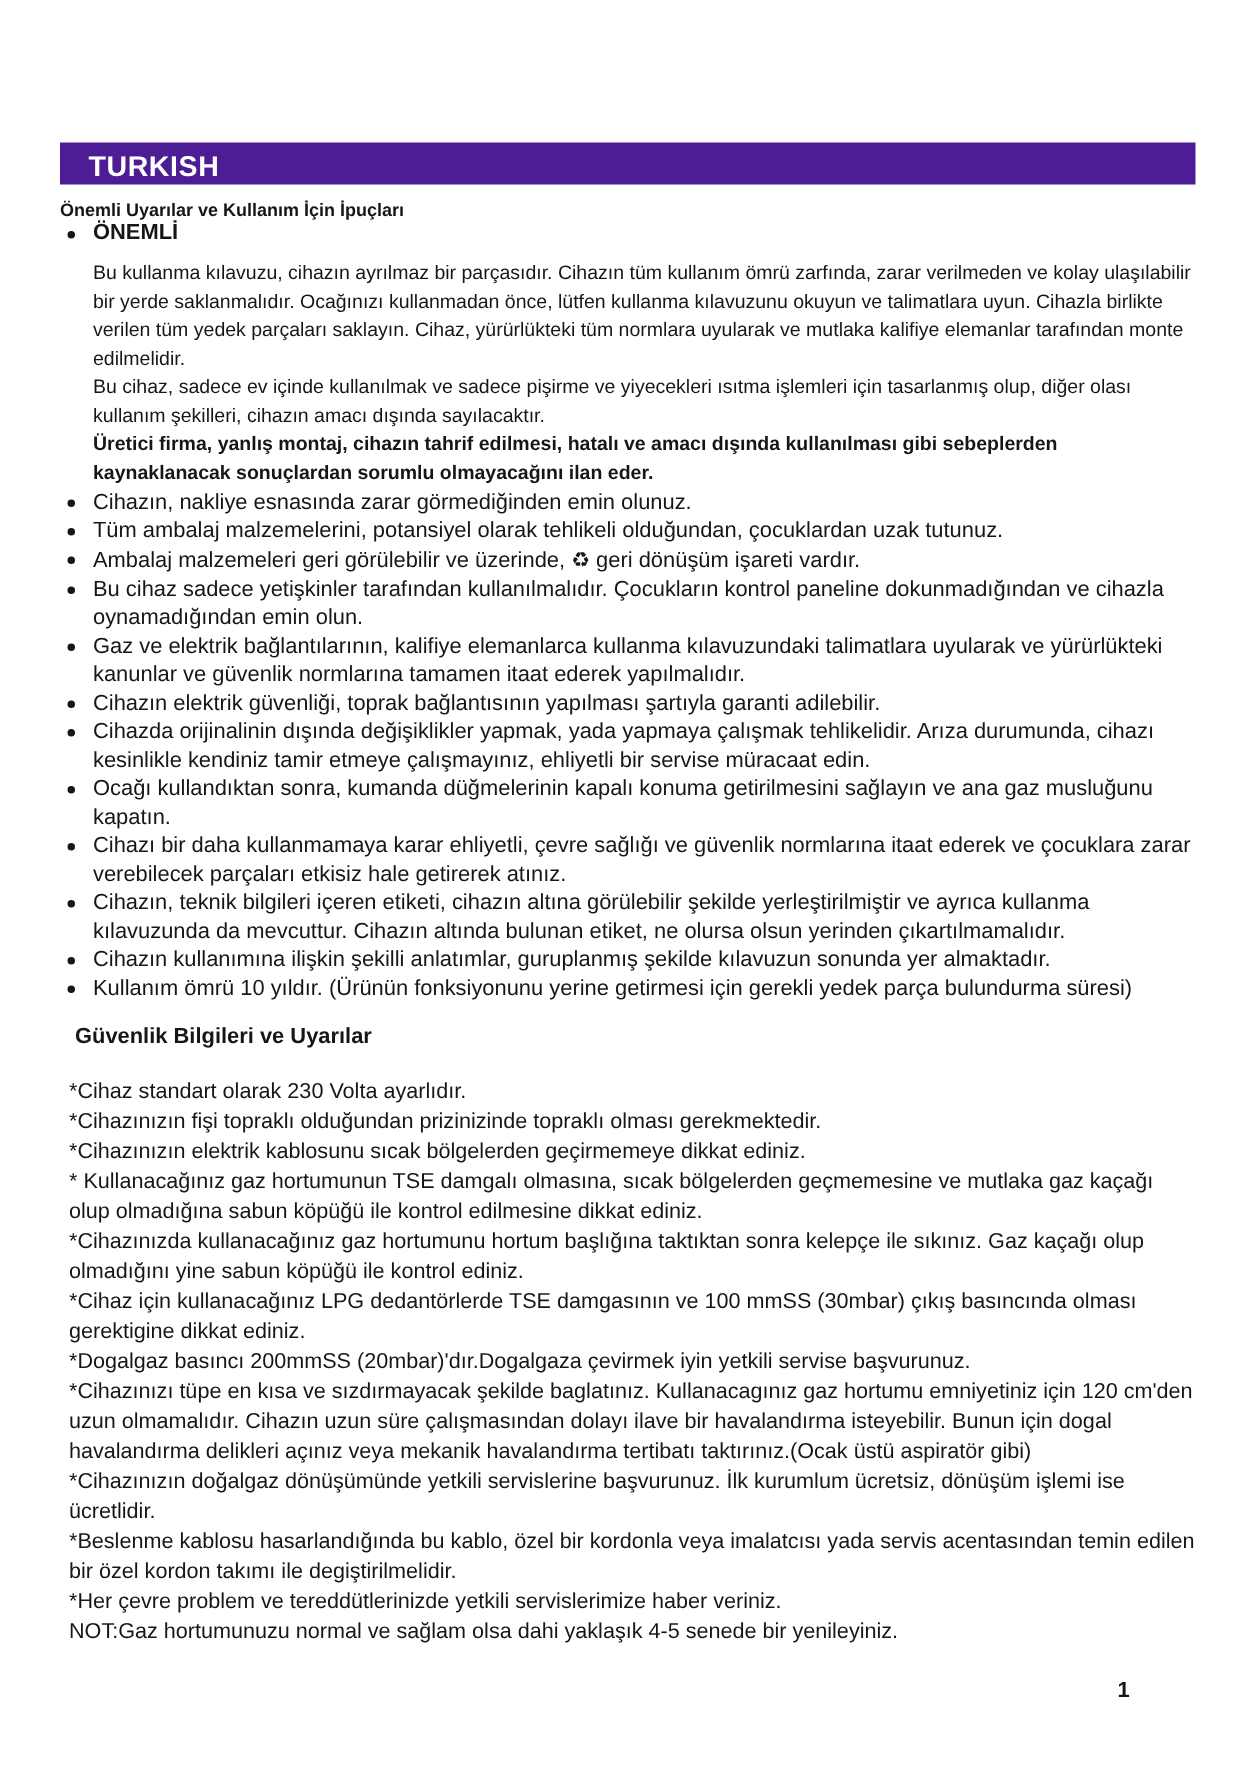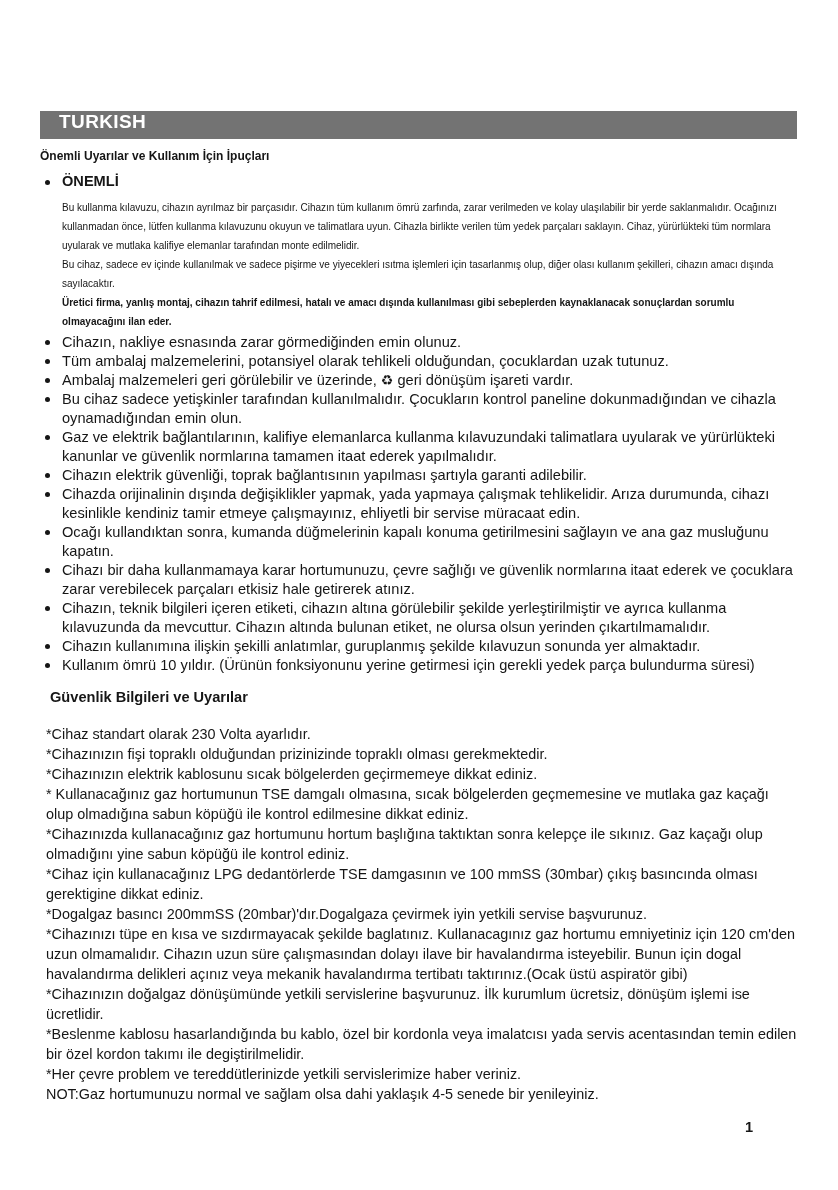--- a/index.html
+++ b/index.html
@@ -8,46 +8,45 @@
     width: 838px;
     height: 1190px;
     position: relative;
     overflow: hidden;
     font-family: "Liberation Sans", sans-serif;
     color: #161616;
   }
   .page { padding: 95px 41px 0 40px; }
 
   .header-bar {
-    background: #737373;
+    background: #4c1d95;
     height: 28px;
     display: flex;
-    align-items: flex-start;
+    align-items: flex-end;
     padding-left: 19px;
-    margin-top: 16px;
   }
   .header-bar .header-label {
     color: #ffffff;
     font-weight: 700;
     font-size: 19px;
     letter-spacing: 0.4px;
   }
 
   .doc-title {
     font-size: 12px;
     font-weight: 700;
     margin-top: 10px;
   }
 
-  .onemli-row { margin-top: 10px; }
+  .onemli-row { }
   .onemli-label { font-weight: 700; font-size: 14.6px; }
 
   .onemli-body {
     margin: 9px 0 0 22px;
-    font-size: 10px;
+    font-size: 13px;
     line-height: 19px;
   }
   .onemli-body .para { display: block; }
   .bold-run { font-weight: 700; }
 
   .bullets {
     margin-top: 2px;
     font-size: 14.6px;
     line-height: 19px;
   }
@@ -146,21 +145,21 @@
       <span class="bullet-text">Cihazda orijinalinin dışında değişiklikler yapmak, yada yapmaya çalışmak tehlikelidir. Arıza durumunda, cihazı kesinlikle kendiniz tamir etmeye çalışmayınız, ehliyetli bir servise müracaat edin.</span>
     </div>
 
     <div class="bullet-item">
       <span class="dot"></span>
       <span class="bullet-text">Ocağı kullandıktan sonra, kumanda düğmelerinin kapalı konuma getirilmesini sağlayın ve ana gaz musluğunu kapatın.</span>
     </div>
 
     <div class="bullet-item">
       <span class="dot"></span>
-      <span class="bullet-text">Cihazı bir daha kullanmamaya karar hortumunuzu, çevre sağlığı ve güvenlik normlarına itaat ederek ve çocuklara zarar verebilecek parçaları etkisiz hale getirerek atınız.</span>
+      <span class="bullet-text">Cihazı bir daha kullanmamaya karar ehliyetli, çevre sağlığı ve güvenlik normlarına itaat ederek ve çocuklara zarar verebilecek parçaları etkisiz hale getirerek atınız.</span>
     </div>
 
     <div class="bullet-item">
       <span class="dot"></span>
       <span class="bullet-text">Cihazın, teknik bilgileri içeren etiketi, cihazın altına görülebilir şekilde yerleştirilmiştir ve ayrıca kullanma kılavuzunda da mevcuttur. Cihazın altında bulunan etiket, ne olursa olsun yerinden çıkartılmamalıdır.</span>
     </div>
 
     <div class="bullet-item">
       <span class="dot"></span>
       <span class="bullet-text">Cihazın kullanımına ilişkin şekilli anlatımlar, guruplanmış şekilde kılavuzun sonunda yer almaktadır.</span>

